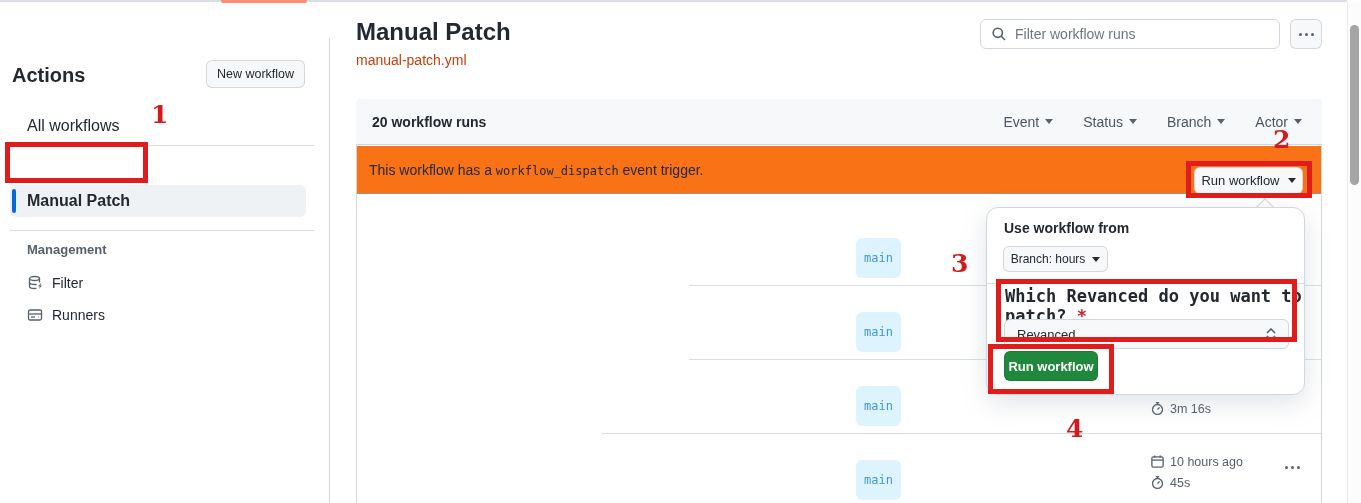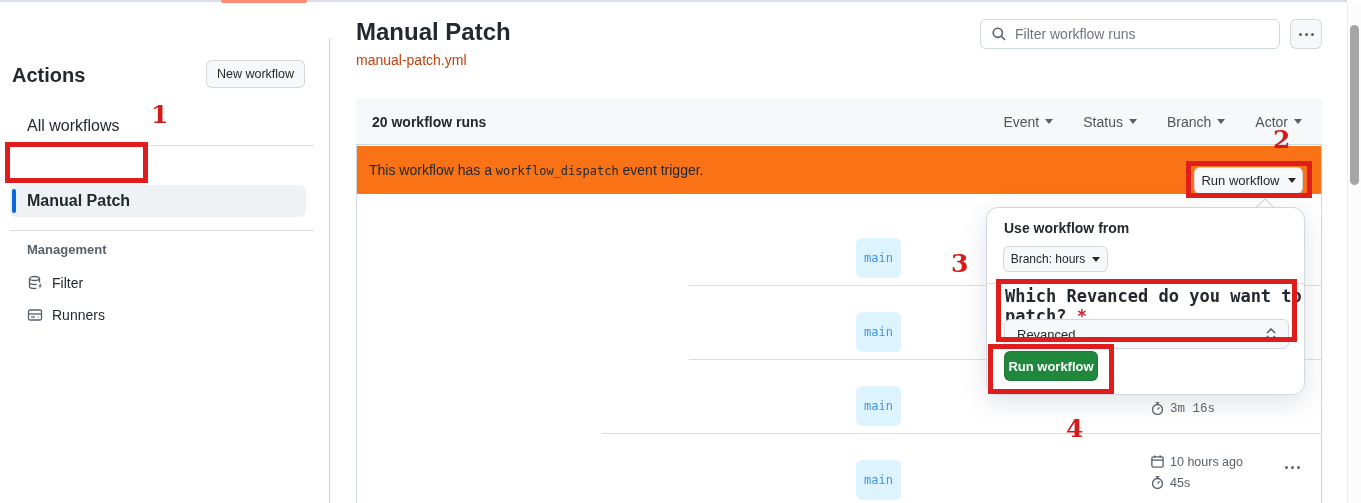--- a/index.html
+++ b/index.html
@@ -192,21 +192,21 @@
     <span class="caret" style="border-top-color:#24292f"></span>
   </button>
 
   <span class="abs branch-badge" style="left:856px; top:238px;">main</span>
   <div class="abs row-divider" style="left:689px; top:285px; width:632px;"></div>
 
   <span class="abs branch-badge" style="left:856px; top:312px;">main</span>
   <div class="abs row-divider" style="left:689px; top:359px; width:632px;"></div>
 
   <span class="abs branch-badge" style="left:856px; top:386px;">main</span>
-  <div class="abs meta" style="left:1150px; top:401px;font-family:Liberation Mono, monospace;">
+  <div class="abs meta" style="left:1150px; top:401px;">
     <span>
       <svg width="15" height="15" viewBox="0 0 16 16" fill="none" stroke="#57606a" stroke-width="1.4">
         <circle cx="8" cy="9" r="5.3"></circle>
           <line x1="8" y1="9" x2="10.2" y2="6.8"></line>
         <line x1="6.2" y1="1.8" x2="9.8" y2="1.8"></line>
           <line x1="8" y1="1.8" x2="8" y2="3.6"></line>
       </svg>
     </span>
     <span>3m 16s</span>
   </div>

